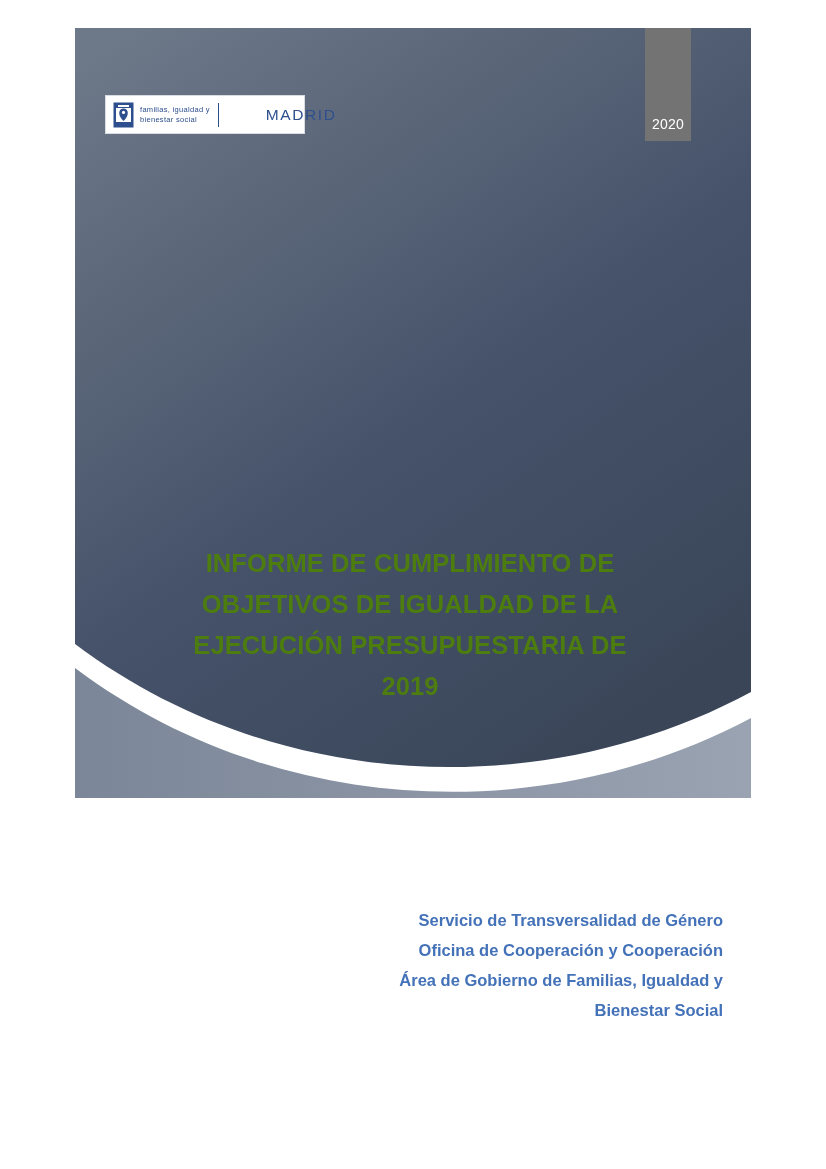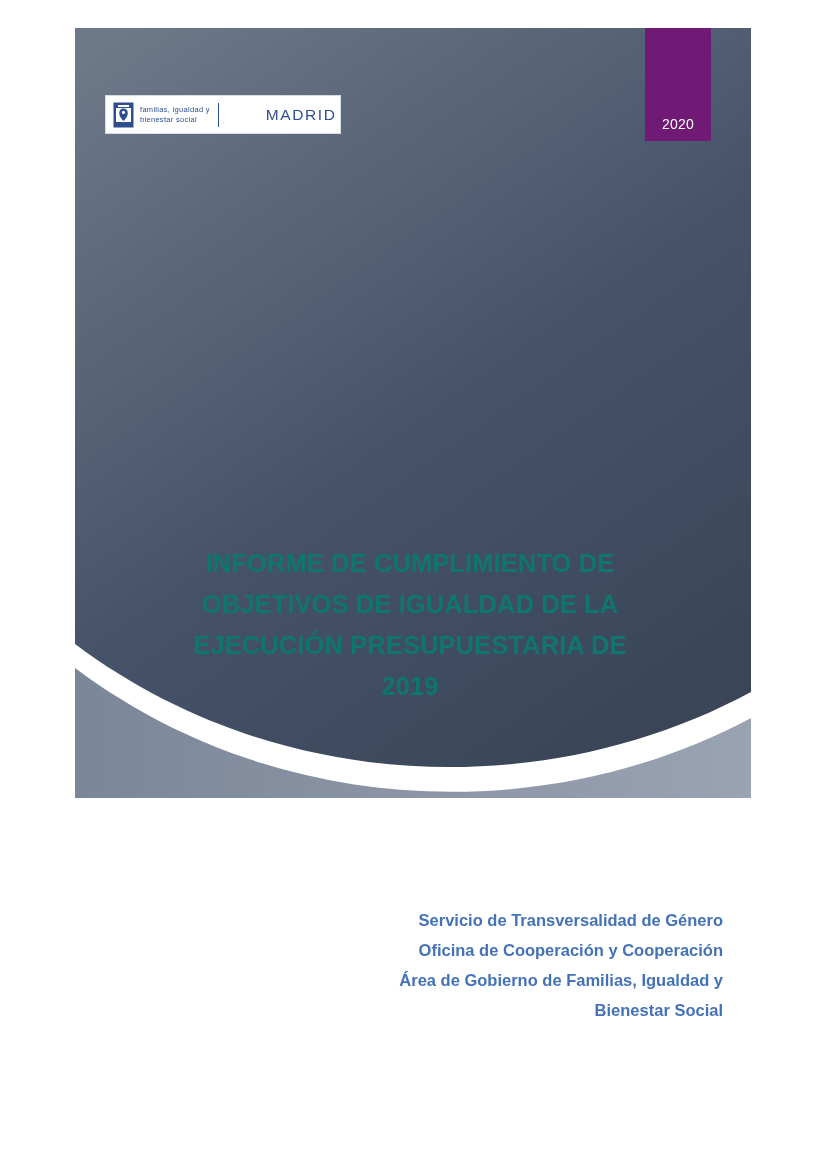--- a/index.html
+++ b/index.html
@@ -19,23 +19,23 @@
     position: absolute;
     inset: 0;
     background: #ffffff;
   }
 
   
   .year-tab {
     position: absolute;
     left: 645px;
     top: 28px;
-    width: 66px;
+    width: 46px;
     height: 113px;
-    background: #701a75;
+    background: #737373;
     z-index: 4;
   }
   .year-tab .year-text {
     position: absolute;
     left: 0;
     right: 0;
     bottom: 9px;
     text-align: center;
     color: #ffffff;
     font-size: 14px;
@@ -55,21 +55,21 @@
     display: block;
     width: 676px;
     height: 770px;
   }
 
   
   .logo-box {
     position: absolute;
     left: 105px;
     top: 95px;
-    width: 236px;
+    width: 200px;
     height: 39px;
     background: #ffffff;
     border: 1px solid #d8dde4;
     z-index: 6;
     display: flex;
     align-items: center;
     padding: 0 7px;
     box-sizing: border-box;
   }
   .crest {
@@ -102,21 +102,21 @@
   }
 
   
   .cover-title {
     position: absolute;
     left: 150px;
     top: 543px;
     width: 520px;
     z-index: 6;
     text-align: center;
-    color: #0f766e;
+    color: #4d7c0f;
     font-size: 25.5px;
     font-weight: bold;
     line-height: 41px;
     letter-spacing: 0.1px;
   }
 
   
   .credits {
     position: absolute;
     left: 103px;

